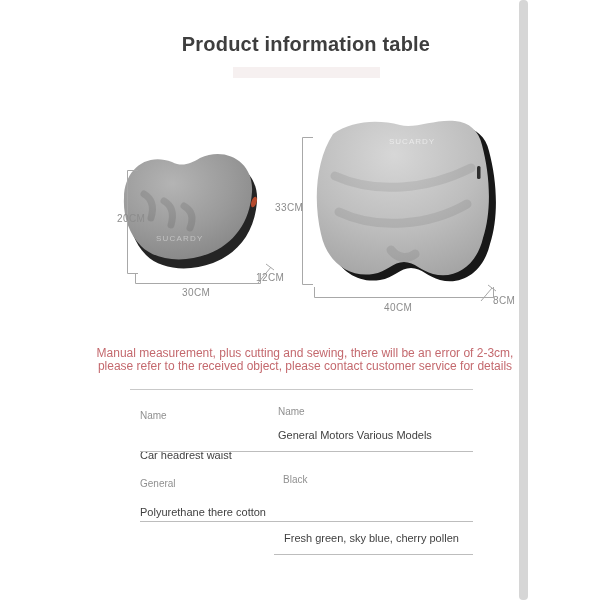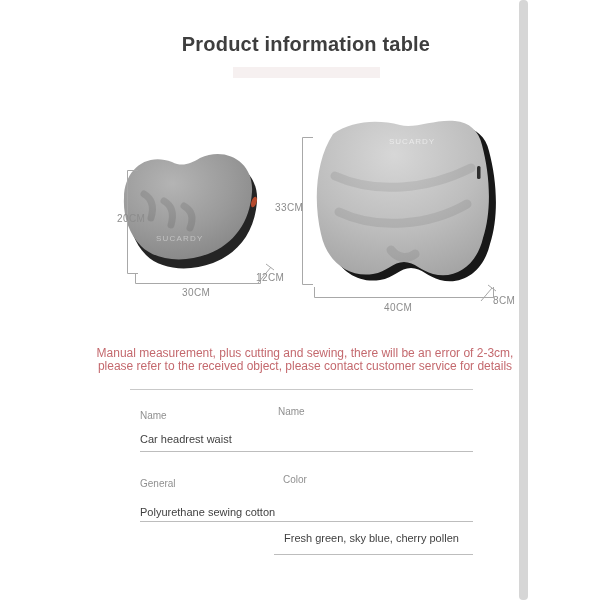--- a/index.html
+++ b/index.html
@@ -96,27 +96,28 @@
 
   <div class="disclaimer">
     <div>Manual measurement, plus cutting and sewing, there will be an error of 2-3cm,</div>
     <div>please refer to the received object, please contact customer service for details</div>
   </div>
 
   <div class="divider" style="left:130px;top:389px;width:343px;background:#c9c9c9"></div>
 
   <span class="tbl-label" style="left:140px;top:410px">Name</span>
   <span class="tbl-label" style="left:278px;top:406px">Name</span>
-  <span class="tbl-value" style="left:140px;top:433px">Car headrest waist</span>
+  <span class="tbl-value" style="left:140px;top:449px">Car headrest waist</span>
+  <span class="tbl-value" style="left:278px;top:429px">General Motors Various Models</span>
 
   <div class="divider" style="left:140px;top:451px;width:333px"></div>
 
   <span class="tbl-label" style="left:140px;top:478px">General</span>
-  <span class="tbl-label" style="left:283px;top:474px">Color</span>
-  <span class="tbl-value" style="left:140px;top:506px">Polyurethane sewing cotton</span>
+  <span class="tbl-label" style="left:283px;top:474px">Black</span>
+  <span class="tbl-value" style="left:140px;top:506px">Polyurethane there cotton</span>
 
   <div class="divider" style="left:140px;top:521px;width:333px"></div>
 
   <span class="tbl-value" style="left:284px;top:532px">Fresh green, sky blue, cherry pollen</span>
 
   <div class="divider" style="left:274px;top:554px;width:199px"></div>
 
   <div class="scroll-strip"></div>
 
 </div>

